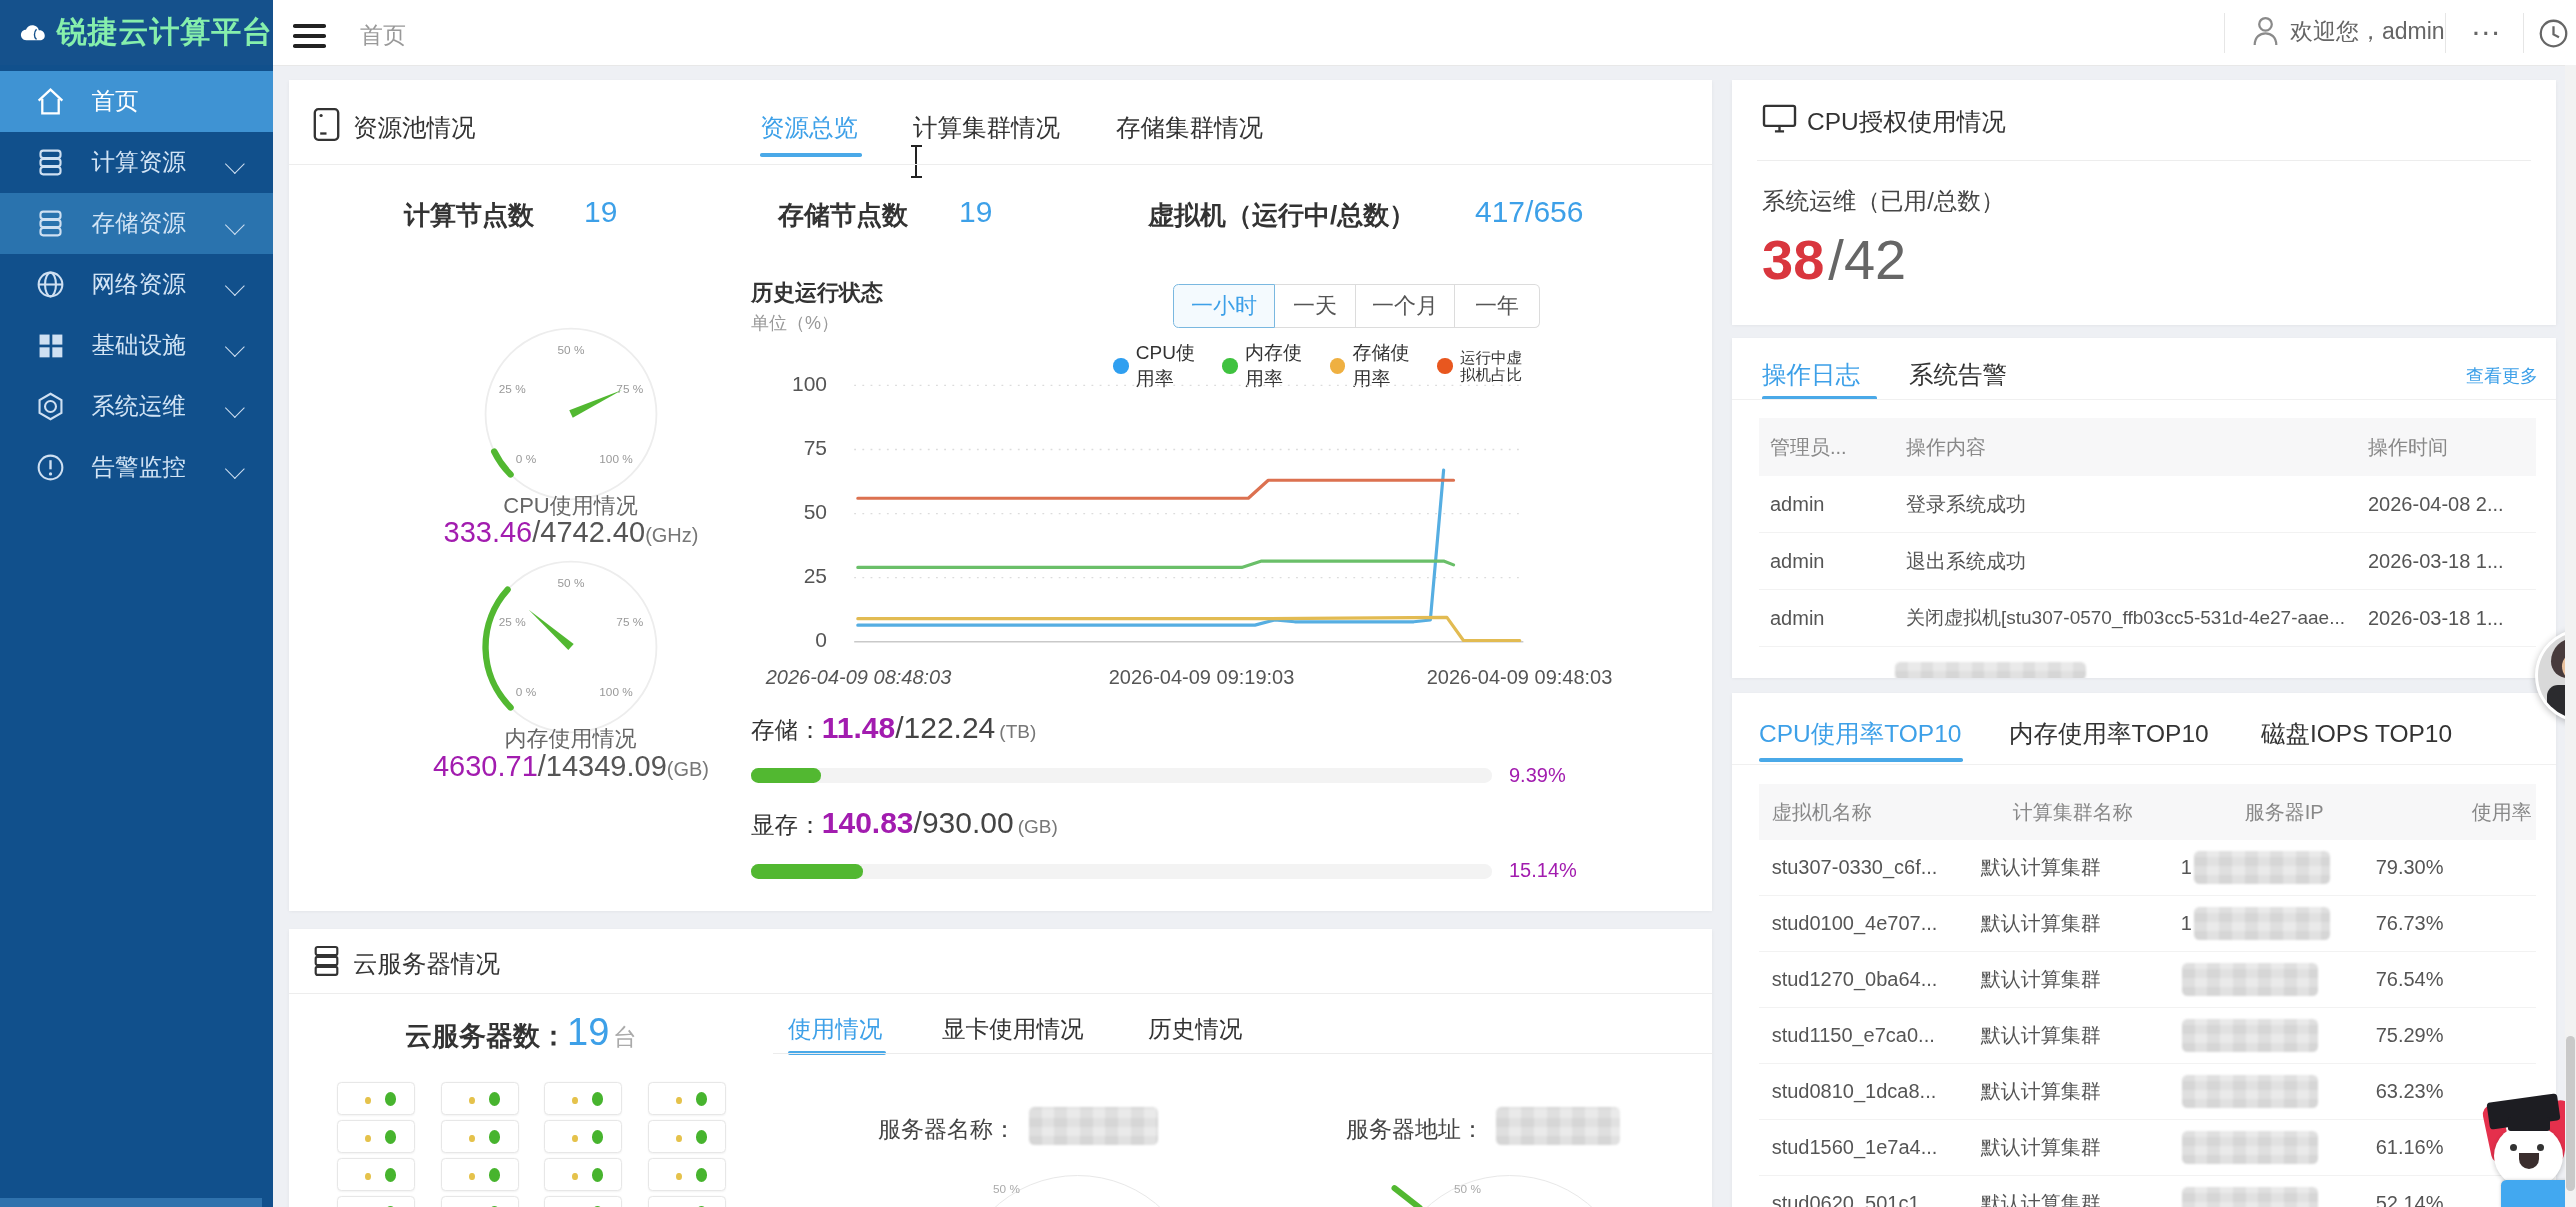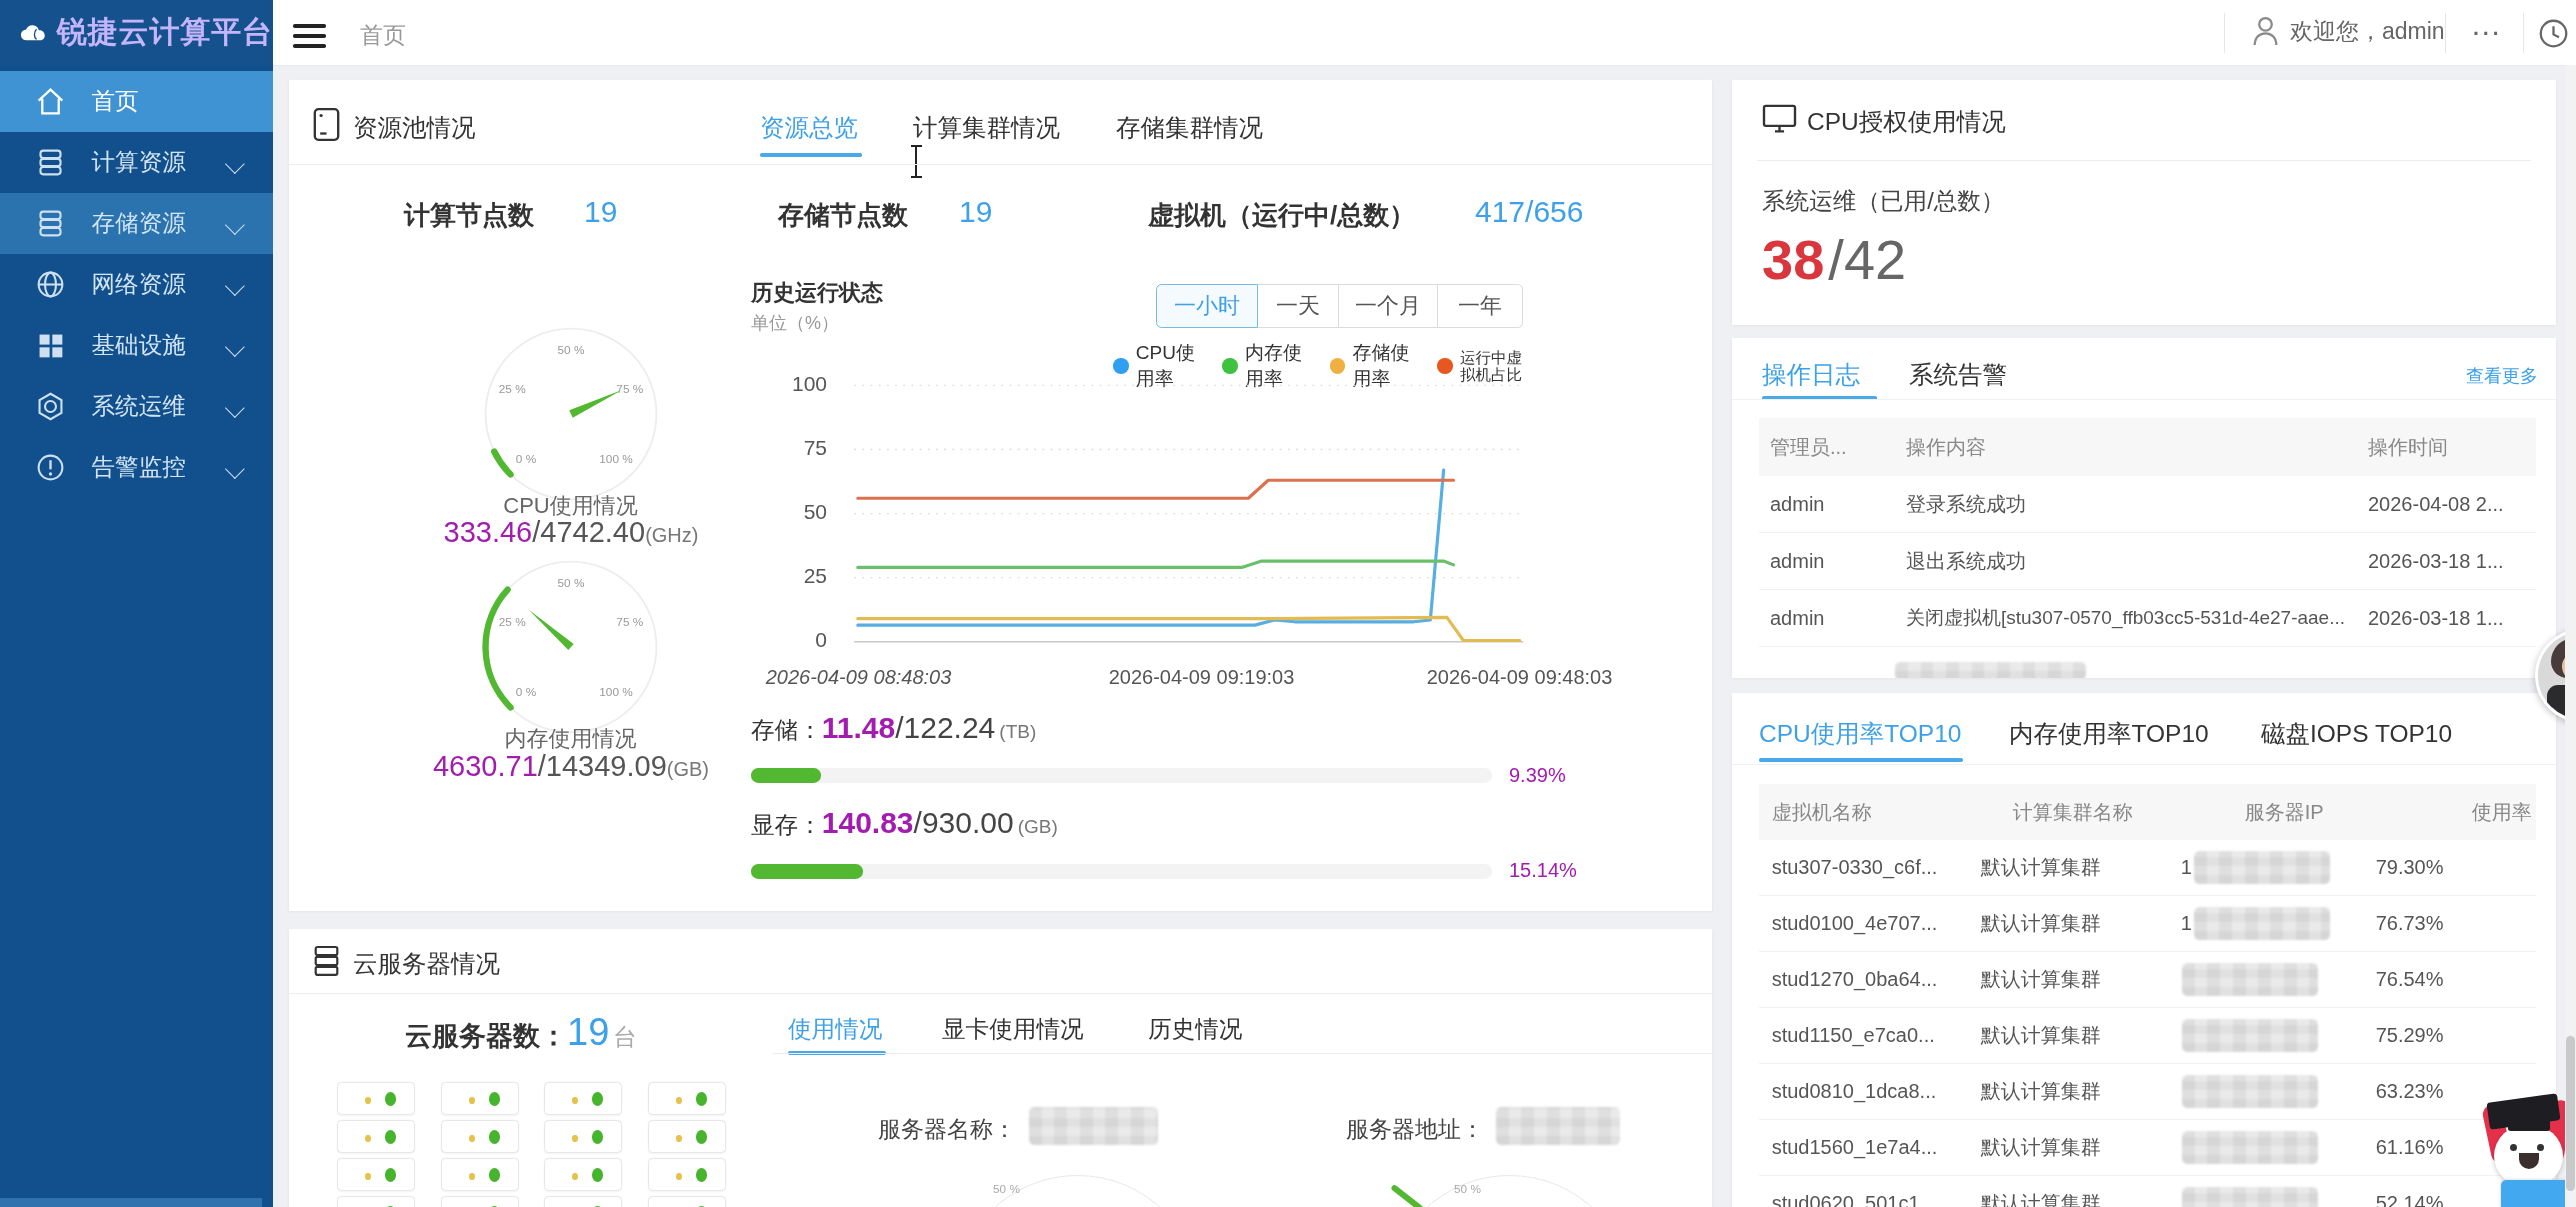--- a/index.html
+++ b/index.html
@@ -2,21 +2,21 @@
 <html style="font-size:14.5px"><head>
 <meta charset="utf-8">
 <style>
   html,body{margin:0;padding:0;}
   body{font-family:"Liberation Sans","DejaVu Sans",sans-serif;}
   #stage{position:relative;width:2576px;height:1207px;background:#eef0f4;overflow:hidden;}
   .abs{position:absolute;}
   .card{position:absolute;background:#fff;box-shadow:0 0.9px 3.6px rgba(0,0,0,.06);}
   
   #topbar{left:0;top:0;width:2576px;height:65px;background:#fff;border-bottom:0.9px solid #e8e8e8;}
-  #logo{left:0;top:0;width:273px;height:65px;background:#15518c;color:#c4b5fd;display:flex;align-items:center;gap:11px;padding-left:20px;box-sizing:border-box;}
+  #logo{left:0;top:0;width:273px;height:65px;background:#15518c;color:#86efac;display:flex;align-items:center;gap:11px;padding-left:20px;box-sizing:border-box;}
   #logo .t{font-size:30px;font-weight:bold;letter-spacing:0.9px;white-space:nowrap;}
   .hamb span{display:block;width:33px;height:4.5px;background:#222;margin:5.5px 0;border-radius:1.8px;}
   .topsep{width:0.9px;height:40px;background:#e6e6e6;top:12.7px;}
   
   #sidebar{left:0;top:65px;width:273px;height:1142px;background:#11508c;}
   .side-item{position:relative;height:61px;display:flex;align-items:center;color:#d2e4f5;font-size:23.6px;cursor:pointer;}
   .side-item .ic{width:31px;height:31px;margin-left:35px;margin-right:25.5px;flex:0 0 auto;}
   .side-item.active{background:#3f93d3;color:#fff;}
   .side-item.semi{background:#2a73ae;}
   .chev{position:absolute;right:31px;top:25.5px;width:12.7px;height:12.7px;border-right:1.8px solid #cfe0f2;border-bottom:1.8px solid #cfe0f2;transform:rotate(45deg);}
@@ -193,21 +193,21 @@
       <polygon points="63.493113682911506,68.99866434993359 107.02409660604357,113.37549981333707 112.97590339395643,106.62450018666293" fill="#52b831"></polygon>
     </svg>
   <div class="abs" style="left:434px;top:724px;width:273px;text-align:center;font-size:22px;color:#666;">内存使用情况</div>
   <div class="abs" style="left:389px;top:750px;width:364px;text-align:center;white-space:nowrap;">
     <span class="green" style="font-size:29px;">4630.71</span><span style="font-size:29px;color:#555;">/14349.09</span><span style="font-size:20px;color:#777;">(GB)</span>
   </div>
 
   <div class="abs" style="left:751px;top:278px;font-size:22px;color:#333;font-weight:bold;">历史运行状态</div>
   <div class="abs" style="left:751px;top:311px;font-size:18px;color:#999;">单位（%）</div>
   <div class="abs" style="left:1156px;top:284px;display:flex;">
-    <div class="range-btn active" style="width:102px;">一小时</div>
+    <div class="range-btn active" style="width:102px;margin-left:17px;">一小时</div>
     <div class="range-btn" style="width:81px;">一天</div>
     <div class="range-btn" style="width:99px;">一个月</div>
     <div class="range-btn" style="width:85px;">一年</div>
   </div>
   <div class="abs" style="left:1113px;top:340px;width:418px;display:flex;align-items:center;justify-content:flex-end;gap:12.7px;">
     <span style="display:flex;align-items:center;font-size:19px;color:#333;">
         <i class="dotlegend" style="background: rgb(47, 159, 240);"></i>
         <span>CPU使用率</span>
       </span>
     <span style="display:flex;align-items:center;font-size:19px;color:#333;">

